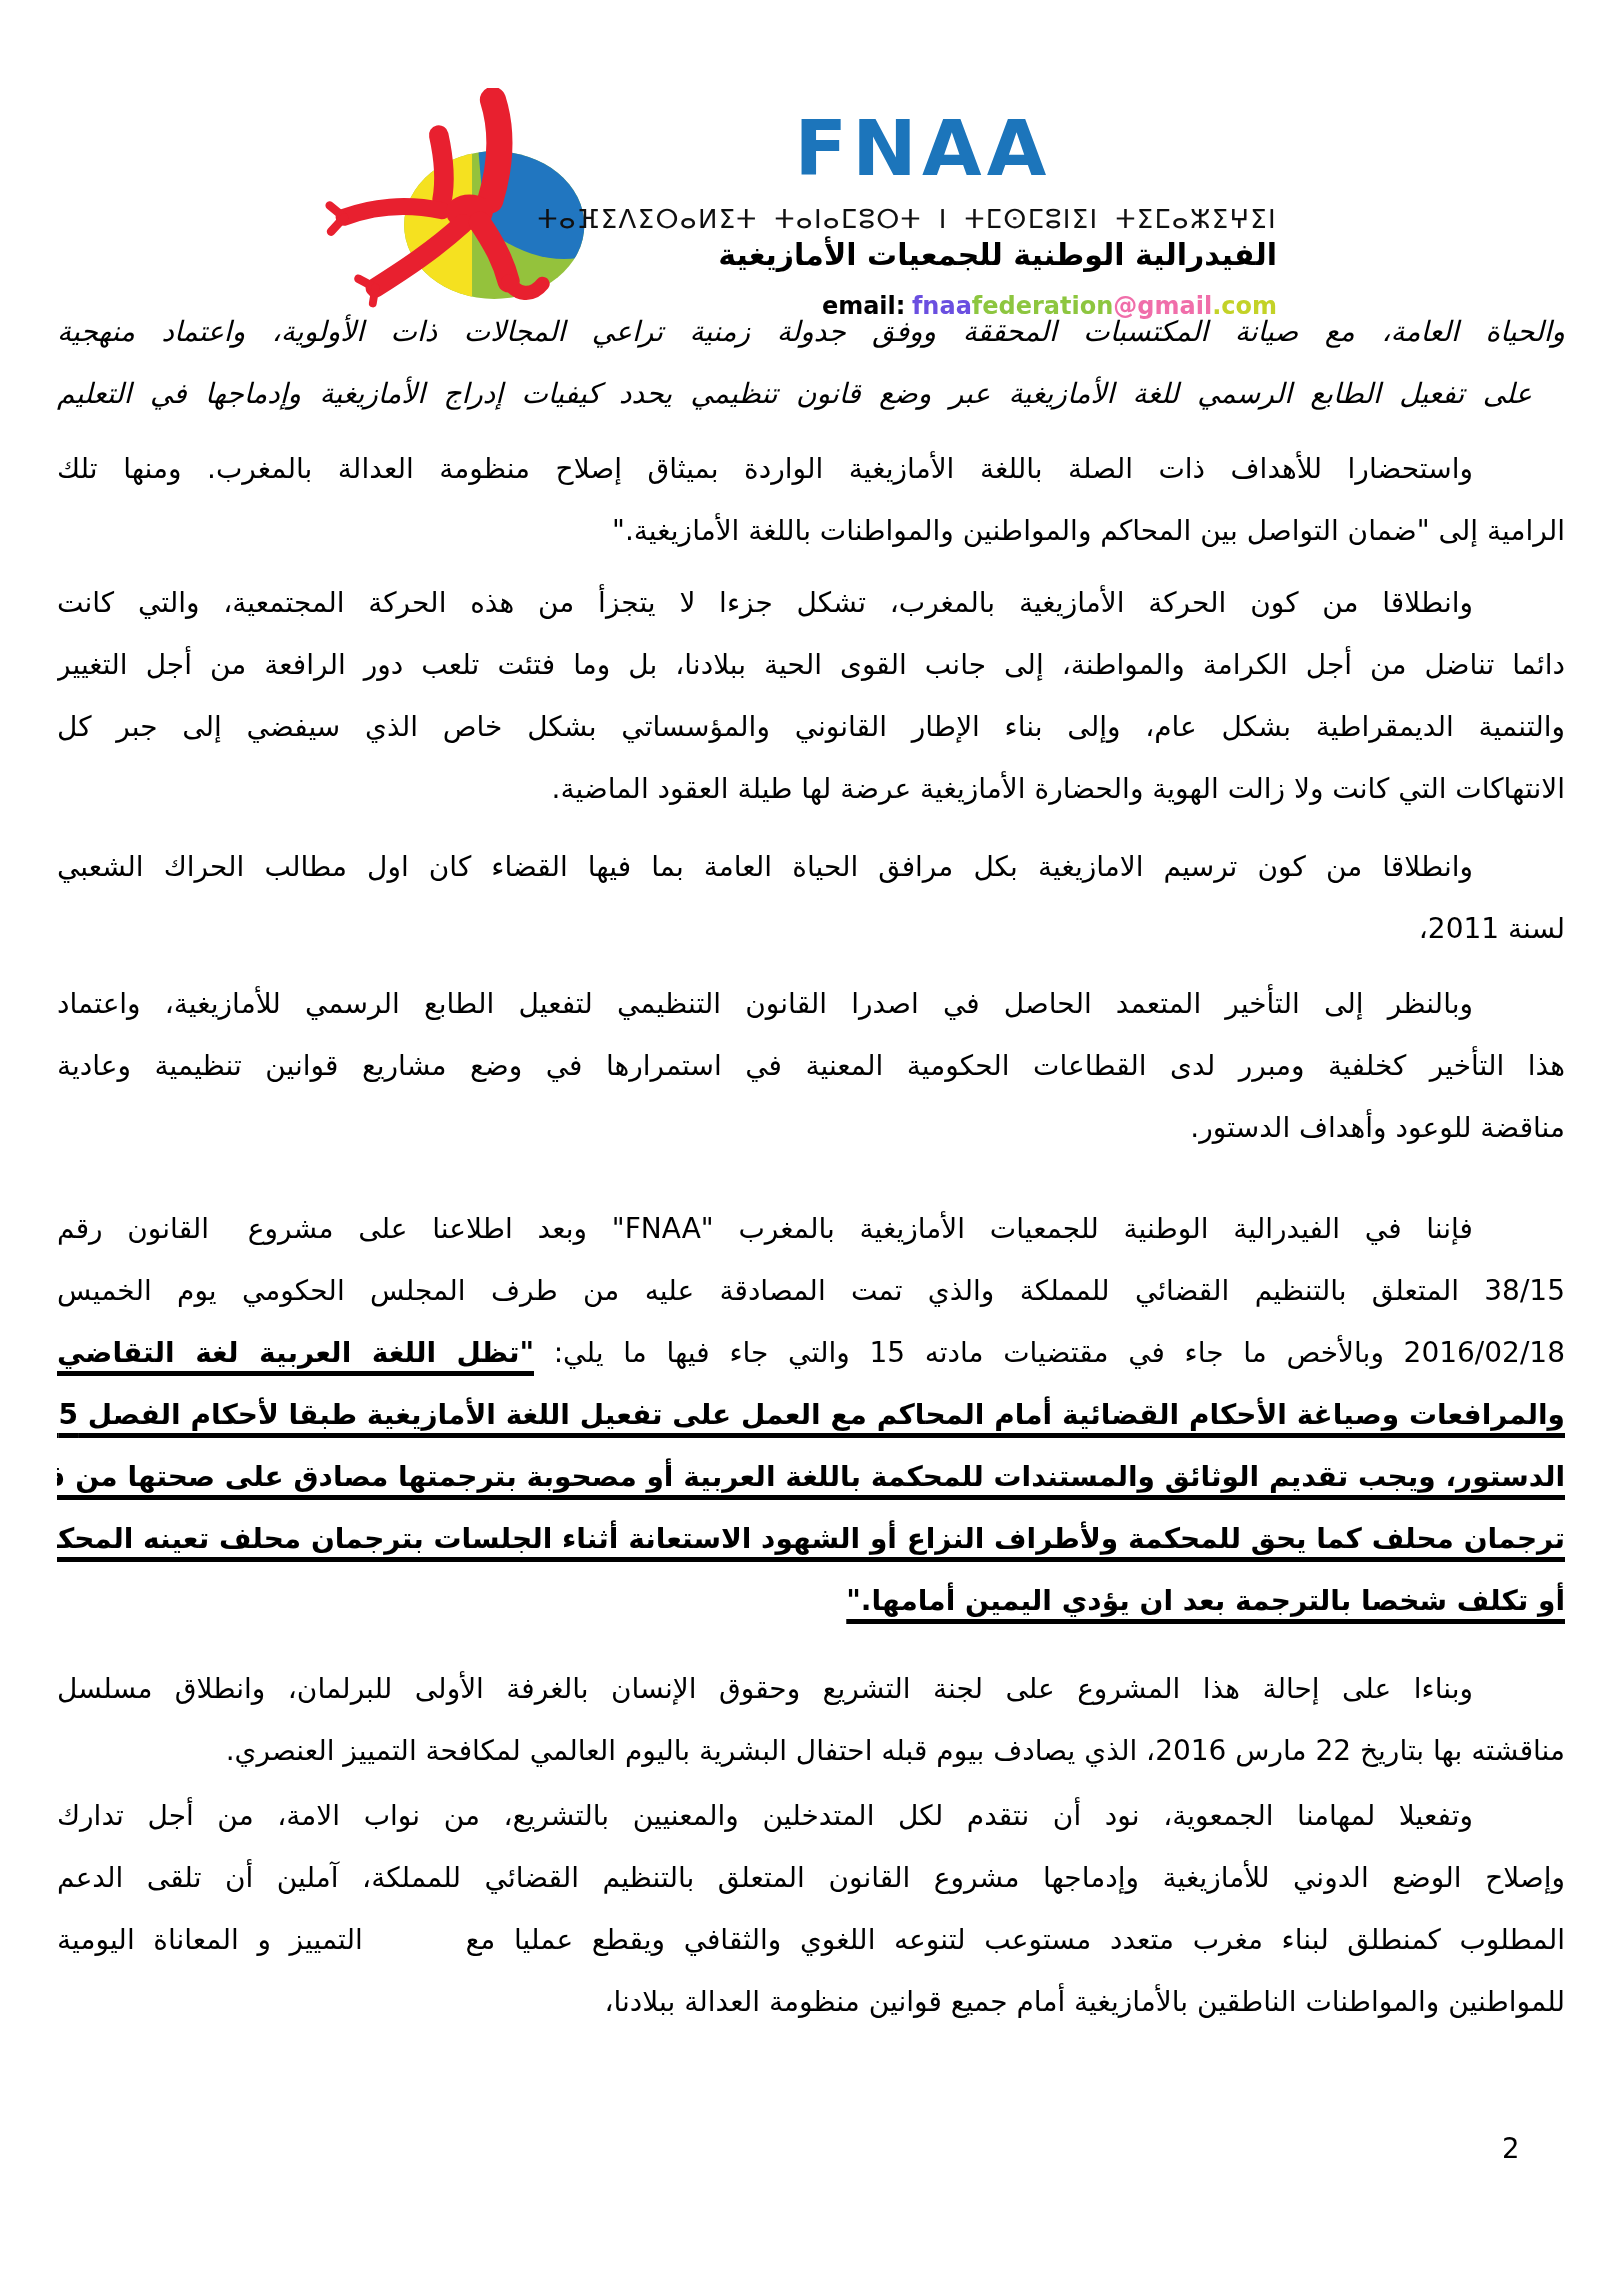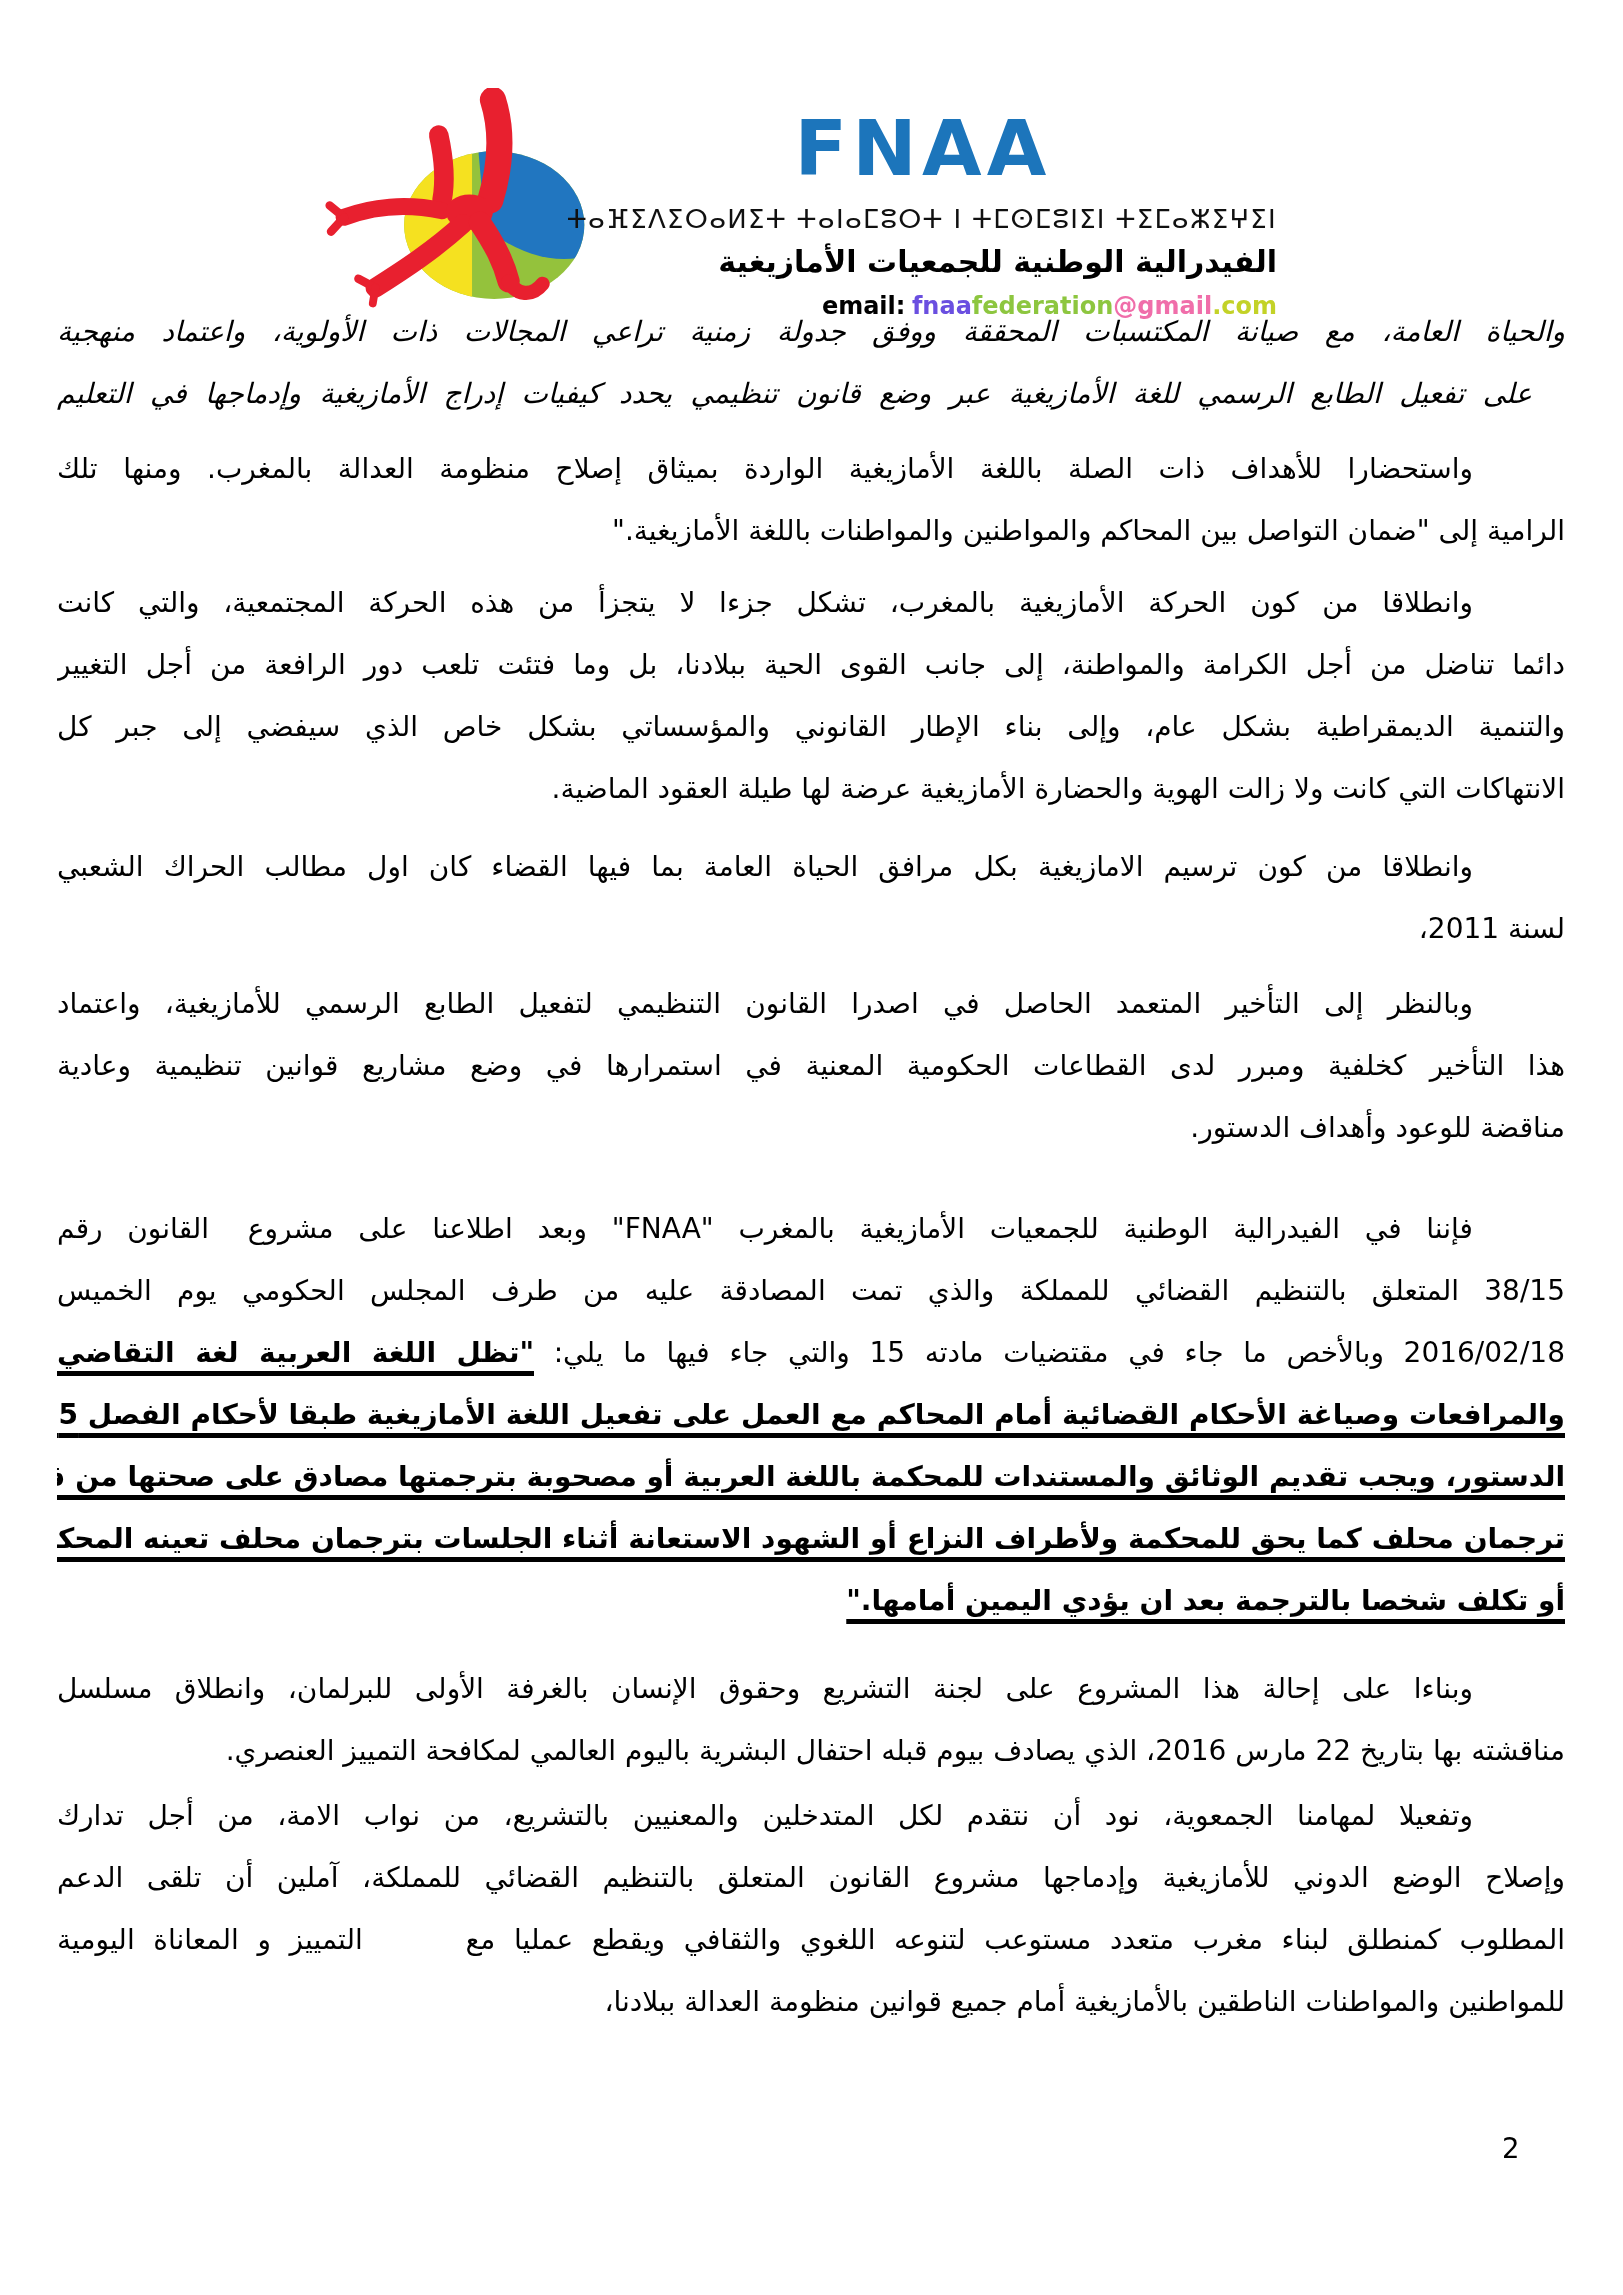--- a/index.html
+++ b/index.html
@@ -12,22 +12,22 @@
     overflow:hidden;
   }
   
   .logo-svg{position:absolute;left:324px;top:88px;width:347px;height:222px;}
   .acronym{
     position:absolute;left:720px;top:110px;width:406px;
     font-size:77px;font-weight:800;letter-spacing:5.2px;
     text-align:center;line-height:1;
   }
   .hdr-line{position:absolute;right:346px;text-align:right;white-space:nowrap;}
-  .tifinagh{top:204px;font-size:26px;letter-spacing:1.3px;color:#101010;}
-  .arabic-name{top:244px;font-size:30px;font-weight:600;direction:rtl;}
+  .tifinagh{top:204px;font-size:26px;letter-spacing:1.3px;color:#101010;font-family:Liberation Mono, monospace;}
+  .arabic-name{top:237px;font-size:30px;font-weight:600;direction:rtl;}
   .french-name{top:262px;font-size:27px;color:#161616;font-family:"Liberation Sans","DejaVu Sans",sans-serif;}
   .email-line{top:292px;font-size:24px;font-weight:700;}
   .email-label{color:#000;margin-right:6.5px;}
   .email-seg{font-weight:700;}
   
   .doc-body{
     position:absolute;top:301px;right:58px;width:1508px;
     direction:rtl;font-size:28px;line-height:62px;
   }
   .para{margin:0;}

